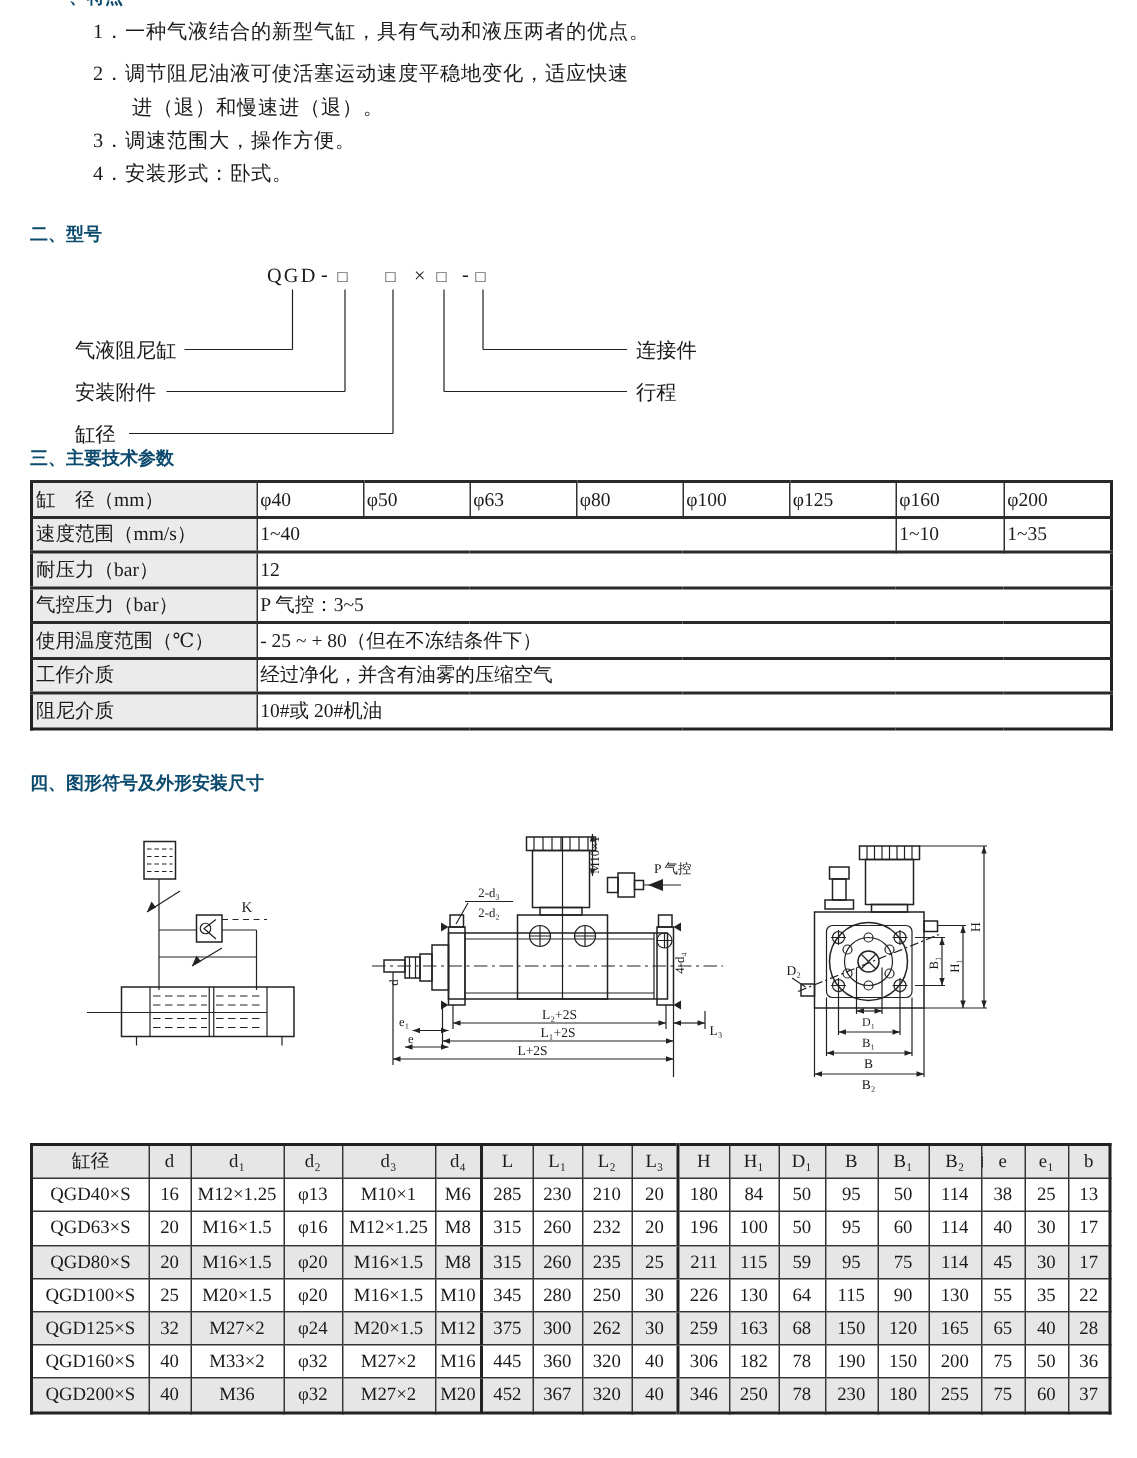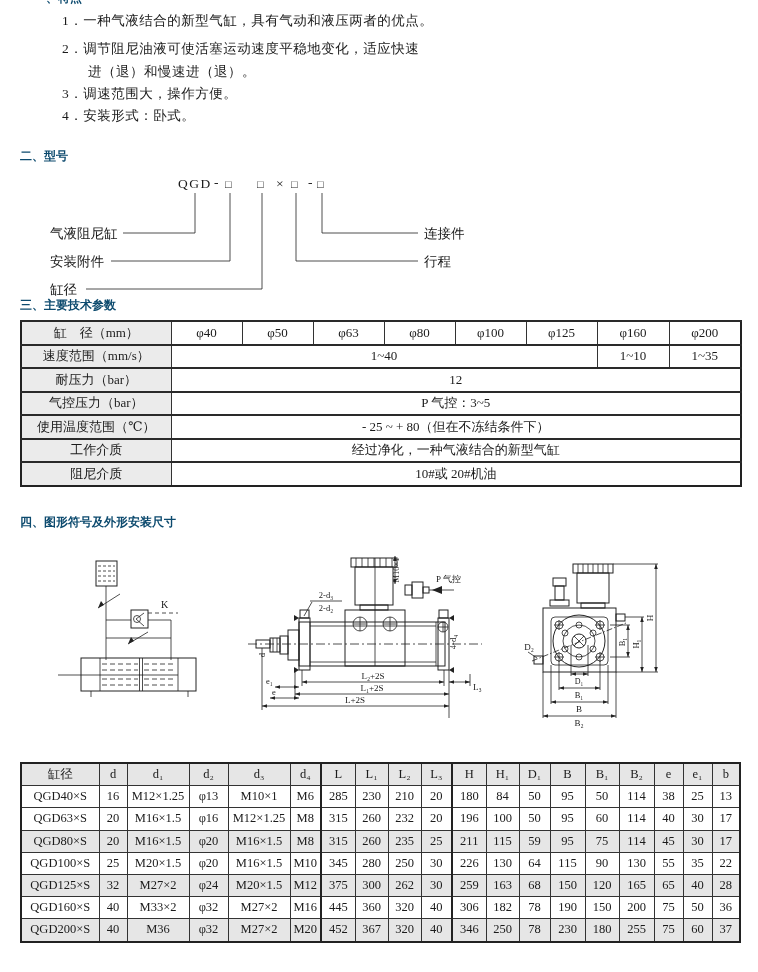--- a/index.html
+++ b/index.html
@@ -3,21 +3,21 @@
 <meta charset="utf-8">
 <style>
   html,body{margin:0;padding:0;background:#ffffff;}
   .page{position:relative;width:758px;height:972px;background:#ffffff;overflow:hidden;
         font-family:"Liberation Serif","DejaVu Serif",serif;color:#1b1b1b;}
   .h{position:absolute;font-family:"Liberation Sans","DejaVu Sans",sans-serif;
      font-weight:bold;font-size:12px;color:#0c4a6e;white-space:nowrap;}
   .feat-line{position:absolute;font-size:13.5px;white-space:nowrap;letter-spacing:.5px;}
   table{border-collapse:collapse;table-layout:fixed;}
   .tech{position:absolute;left:20px;top:320px;width:720px;border:2px solid #222;font-size:13px;}
-  .tech td{border:1px solid #333;border-top:2px solid #2a2a2a;text-align:center;height:21.5px;
+  .tech td{border:1px solid #333;border-top:2px solid #2a2a2a;text-align:left;height:21.5px;
            padding:0 2px;overflow:hidden;white-space:nowrap;}
   .tech td.lbl{background:#ebebeb;}
   .dims{position:absolute;left:20px;top:762px;width:720px;border:2px solid #222;font-size:12.5px;}
   .dims th,.dims td{border:1px solid #333;text-align:center;height:21.2px;padding:0 1px;
            overflow:hidden;white-space:nowrap;font-weight:normal;}
   .dims thead th{background:#e6e6e6;}
   .dims tr.shade td{background:#e6e6e6;}
   .dims td.thickL,.dims th.thickL{border-left:2px solid #222;}
   svg{position:absolute;overflow:visible;}
   svg text{fill:#1a1a1a;font-family:"Liberation Serif","DejaVu Serif",serif;}
@@ -102,21 +102,21 @@
         <tr>
           <td class="lbl">气控压力（bar）</td>
           <td colspan="8">P 气控：3~5</td>
         </tr>
         <tr>
           <td class="lbl">使用温度范围（℃）</td>
           <td colspan="8">- 25 ~ + 80（但在不冻结条件下）</td>
         </tr>
         <tr>
           <td class="lbl">工作介质</td>
-          <td colspan="8">经过净化，一种气液结合的新型气缸</td>
+          <td colspan="8">经过净化，并含有油雾的压缩空气</td>
         </tr>
         <tr>
           <td class="lbl">阻尼介质</td>
           <td colspan="8">10#或 20#机油</td>
         </tr>
       </tbody>
   </table>
 
   <div class="h" style="left:20px;top:514px">四、图形符号及外形安装尺寸</div>
 

